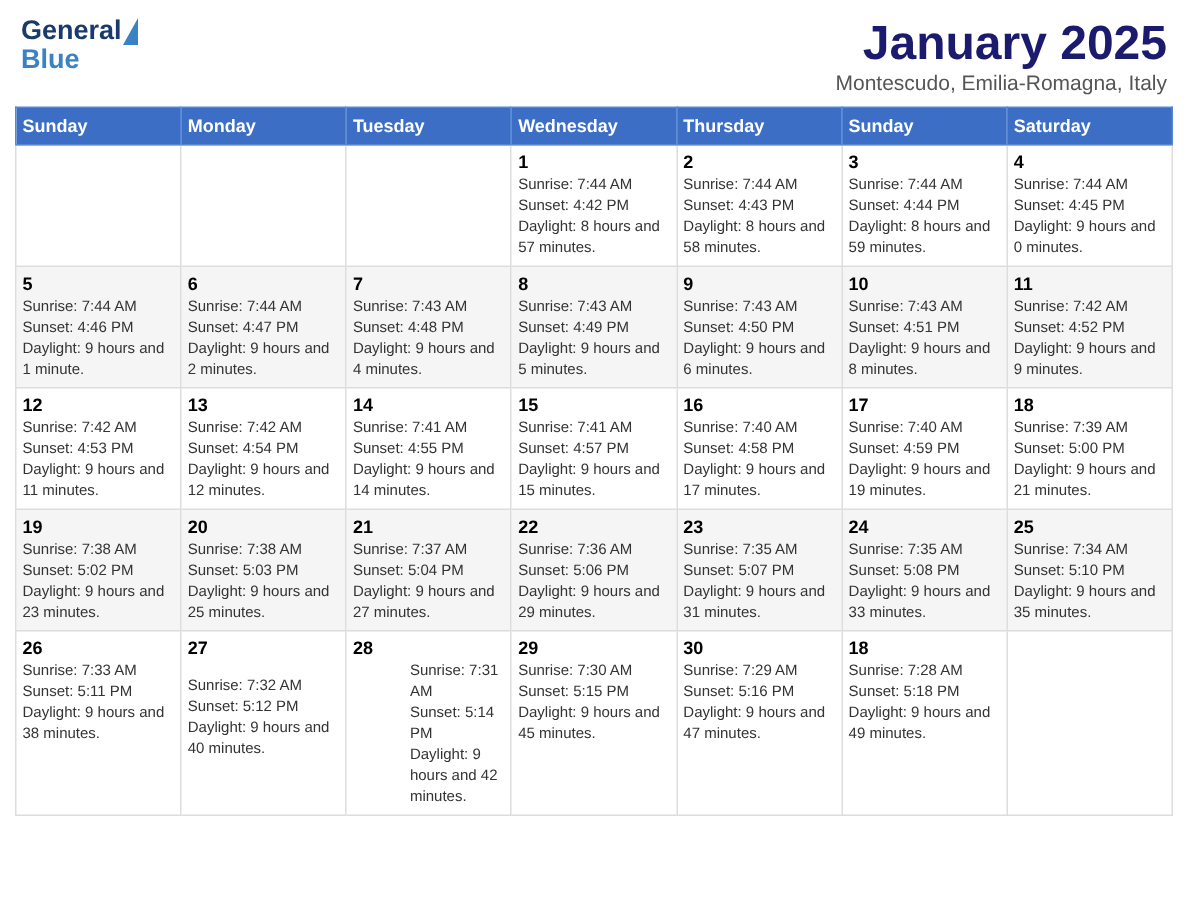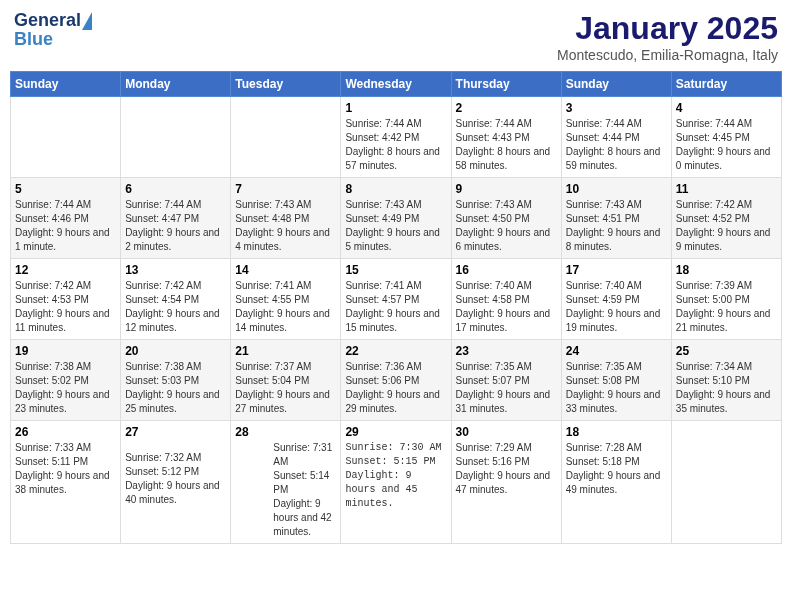--- a/index.html
+++ b/index.html
@@ -308,21 +308,21 @@
 Daylight: 9 hours and 40 minutes.</div>
         </td>
         <td>
           <span class="day-number">28</span>
           <div class="day-info" style="white-space: pre-line; margin-left: 38px;">Sunrise: 7:31 AM
 Sunset: 5:14 PM
 Daylight: 9 hours and 42 minutes.</div>
         </td>
         <td>
           <span class="day-number">29</span>
-          <div class="day-info" style="white-space: pre-line; font-family: Liberation Mono, monospace;">Sunrise: 7:30 AM
+          <div class="day-info" style="white-space: pre-line;">Sunrise: 7:30 AM
 Sunset: 5:15 PM
 Daylight: 9 hours and 45 minutes.</div>
         </td>
         <td>
           <span class="day-number">30</span>
           <div class="day-info" style="white-space: pre-line;">Sunrise: 7:29 AM
 Sunset: 5:16 PM
 Daylight: 9 hours and 47 minutes.</div>
         </td>
         <td>

